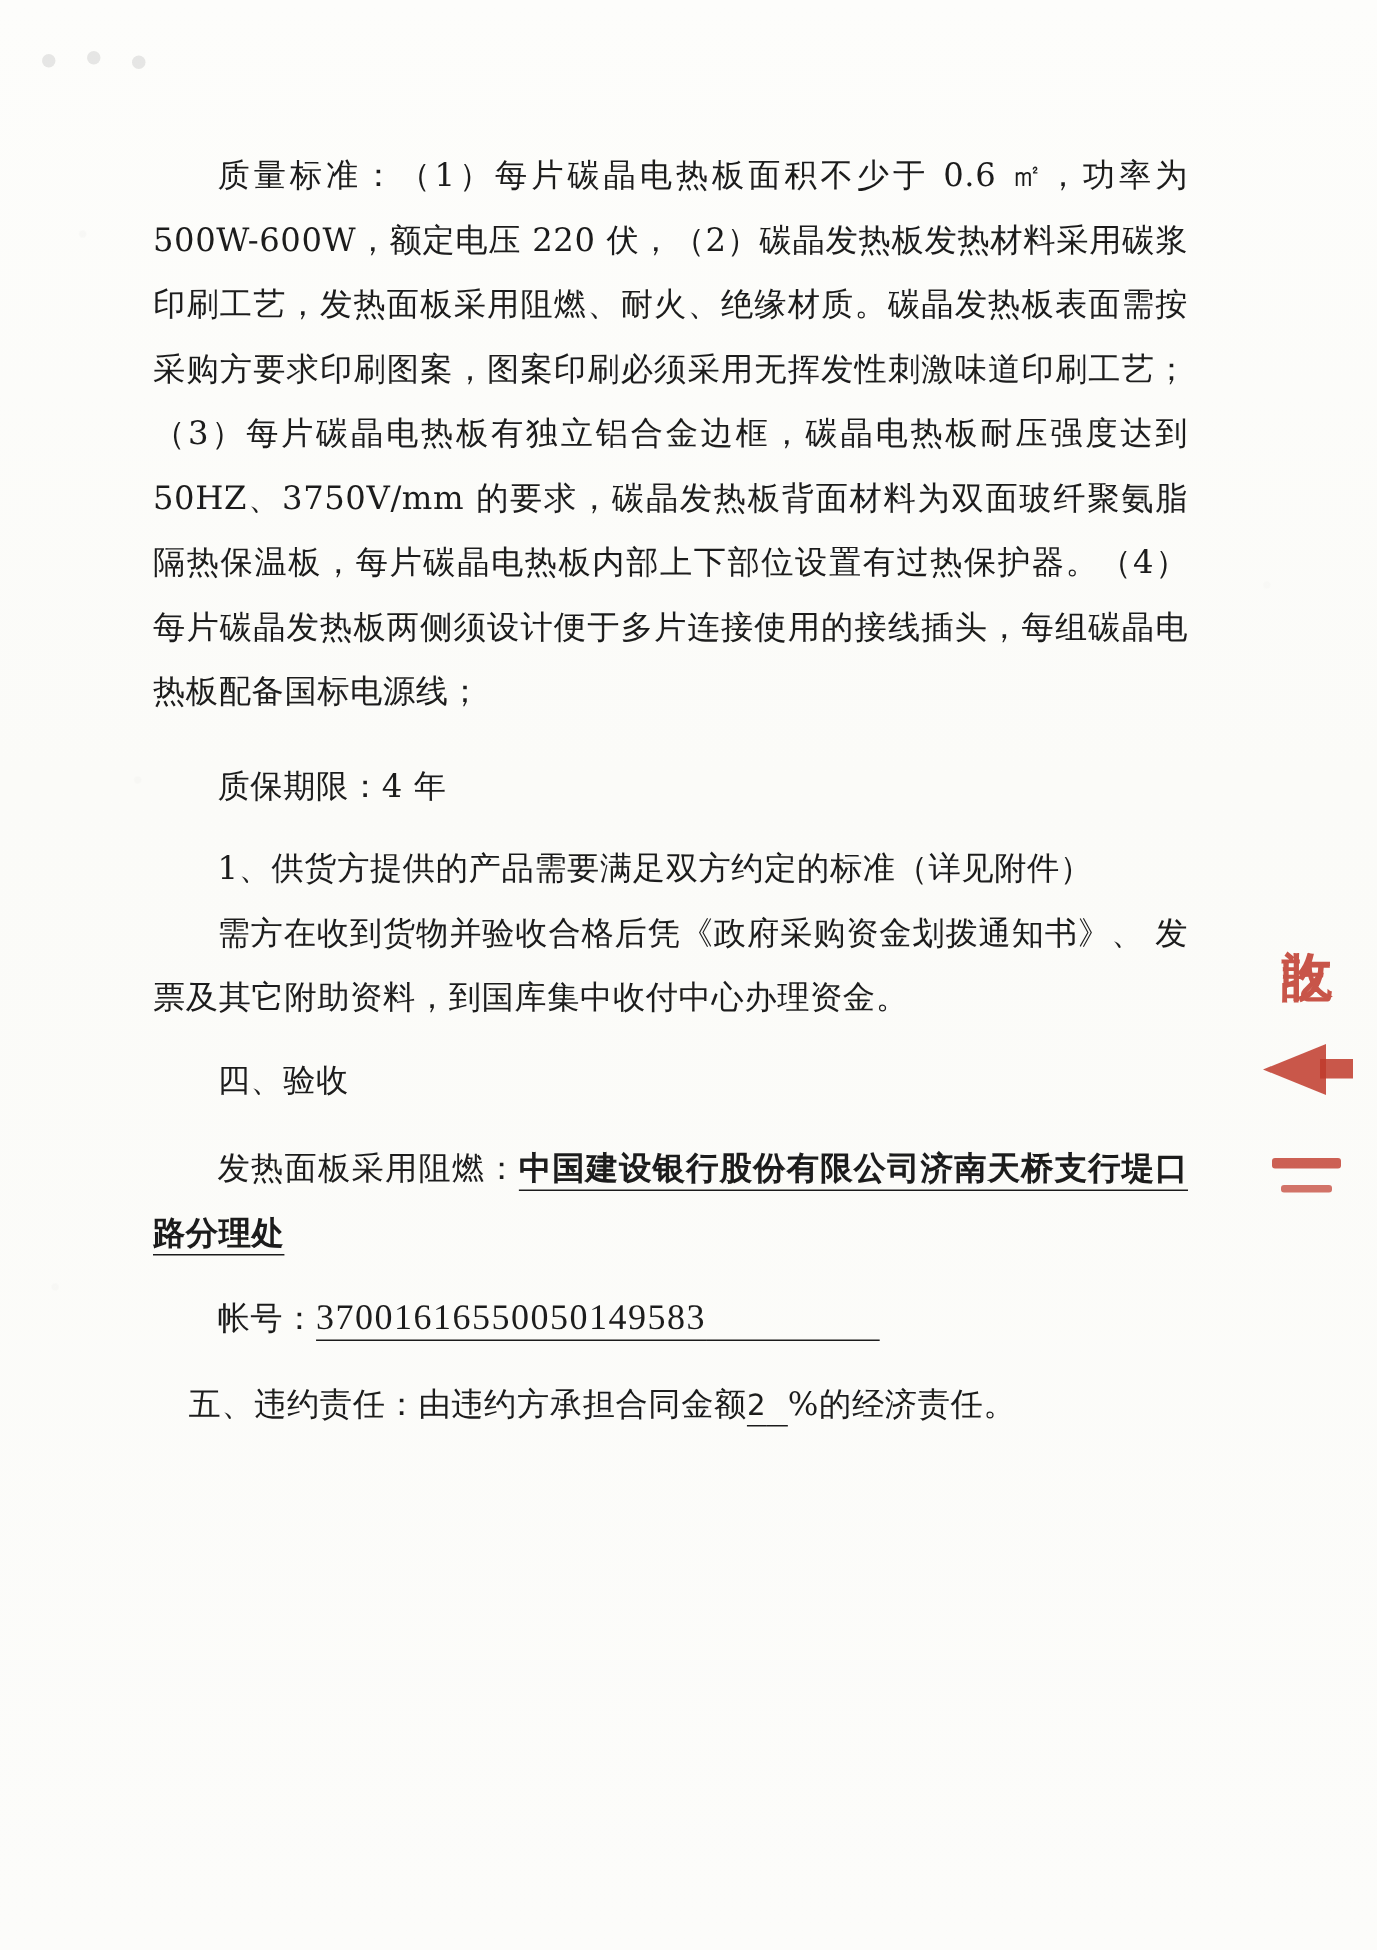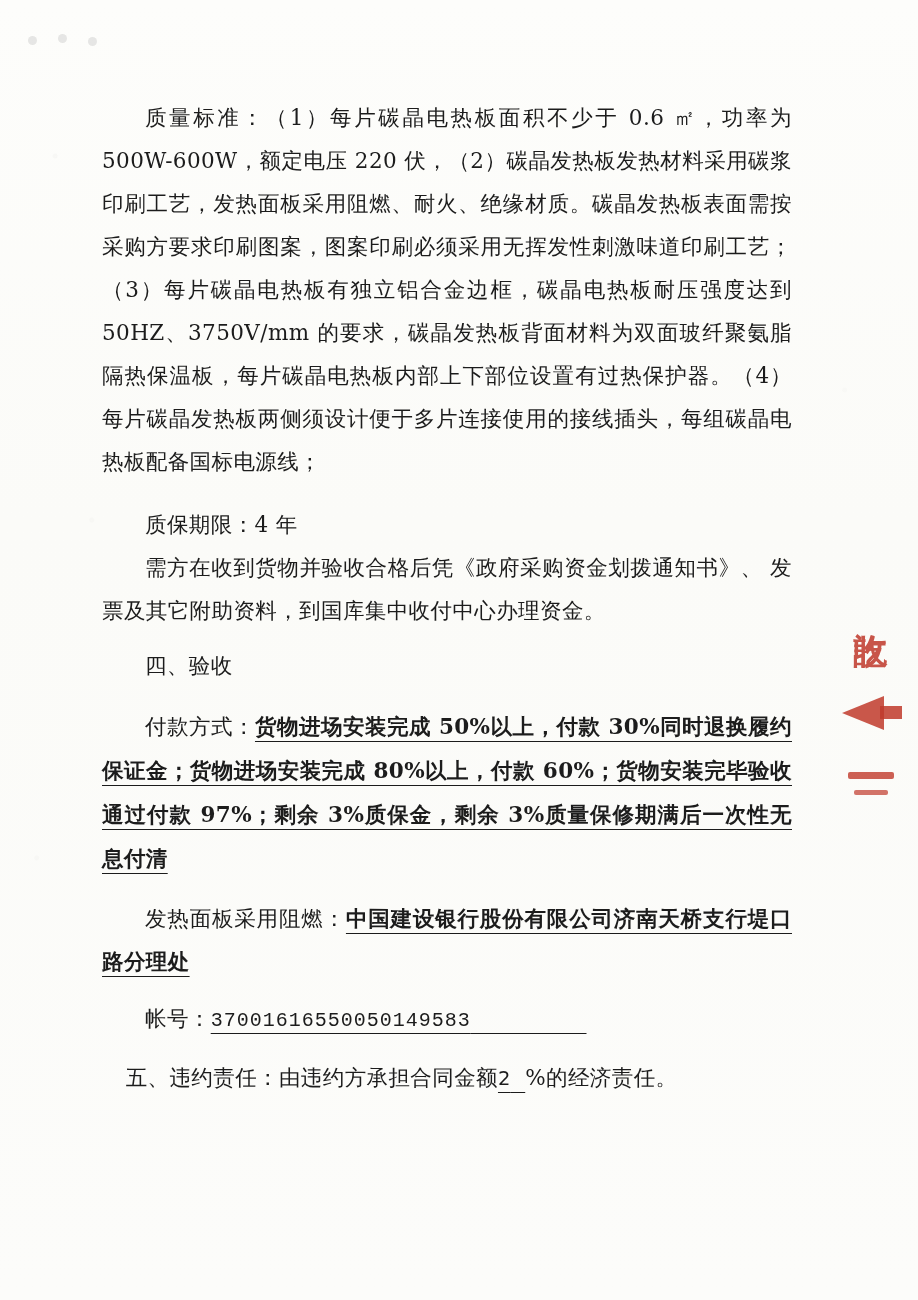--- a/index.html
+++ b/index.html
@@ -83,23 +83,23 @@
     font-weight: 600;
   }
   .pay-block {
     margin-top: 18px;
   }
   .pay-block p { line-height: 44px; }
 
   .bank-block { margin-top: 16px; }
   .acct-block { margin-top: 14px; }
   .acct-num {
-    font-family: Liberation Mono, monospace;
+    font-family: Liberation Serif, serif;
     letter-spacing: 1px;
-    font-size: 20px;
+    font-size: 24px;
   }
   .last-block { margin-top: 14px; }
 
   
   .stamp {
     position: absolute;
     right: 14px;
     top: 600px;
     width: 64px;
     height: 230px;
@@ -169,31 +169,27 @@
       <span></span>
       <span></span>
   </div>
 
   <div class="content">
 
     <p class="indent">质量标准：（1）每片碳晶电热板面积不少于 0.6 ㎡，功率为 500W-600W，额定电压 220 伏，（2）碳晶发热板发热材料采用碳浆印刷工艺，发热面板采用阻燃、耐火、绝缘材质。碳晶发热板表面需按采购方要求印刷图案，图案印刷必须采用无挥发性刺激味道印刷工艺；（3）每片碳晶电热板有独立铝合金边框，碳晶电热板耐压强度达到 50HZ、3750V/mm 的要求，碳晶发热板背面材料为双面玻纤聚氨脂隔热保温板，每片碳晶电热板内部上下部位设置有过热保护器。（4）每片碳晶发热板两侧须设计便于多片连接使用的接线插头，每组碳晶电热板配备国标电源线；</p>
 
     <p class="indent block-gap">质保期限：4 年</p>
 
+    <p class="indent block-gap-sm">1、供货方提供的产品需要满足双方约定的标准（详见附件）</p>
 
 
     <p class="indent">需方在收到货物并验收合格后凭《政府采购资金划拨通知书》、 发票及其它附助资料，到国库集中收付中心办理资金。</p>
 
     <p class="indent block-gap-sm">四、验收</p>
 
-    <div class="pay-block">
-      <p class="indent">
-        <span>付款方式：</span><span class="u-line bold-run">货物进场安装完成 50%以上，付款 30%同时退换履约保证金；货物进场安装完成 80%以上，付款 60%；货物安装完毕验收通过付款 97%；剩余 3%质保金，剩余 3%质量保修期满后一次性无息付清</span>
-      </p>
-    </div>
 
     <div class="bank-block">
       <p class="indent">
         <span>发热面板采用阻燃：</span><span class="u-line bold-run">中国建设银行股份有限公司济南天桥支行堤口路分理处</span>
       </p>
     </div>
 
     <div class="acct-block">
       <p class="indent">
         <span>帐号：</span><span class="u-line acct-num">37001616550050149583</span><span class="u-line">&nbsp;&nbsp;&nbsp;&nbsp;&nbsp;&nbsp;&nbsp;&nbsp;&nbsp;&nbsp;&nbsp;&nbsp;&nbsp;&nbsp;&nbsp;&nbsp;</span>

